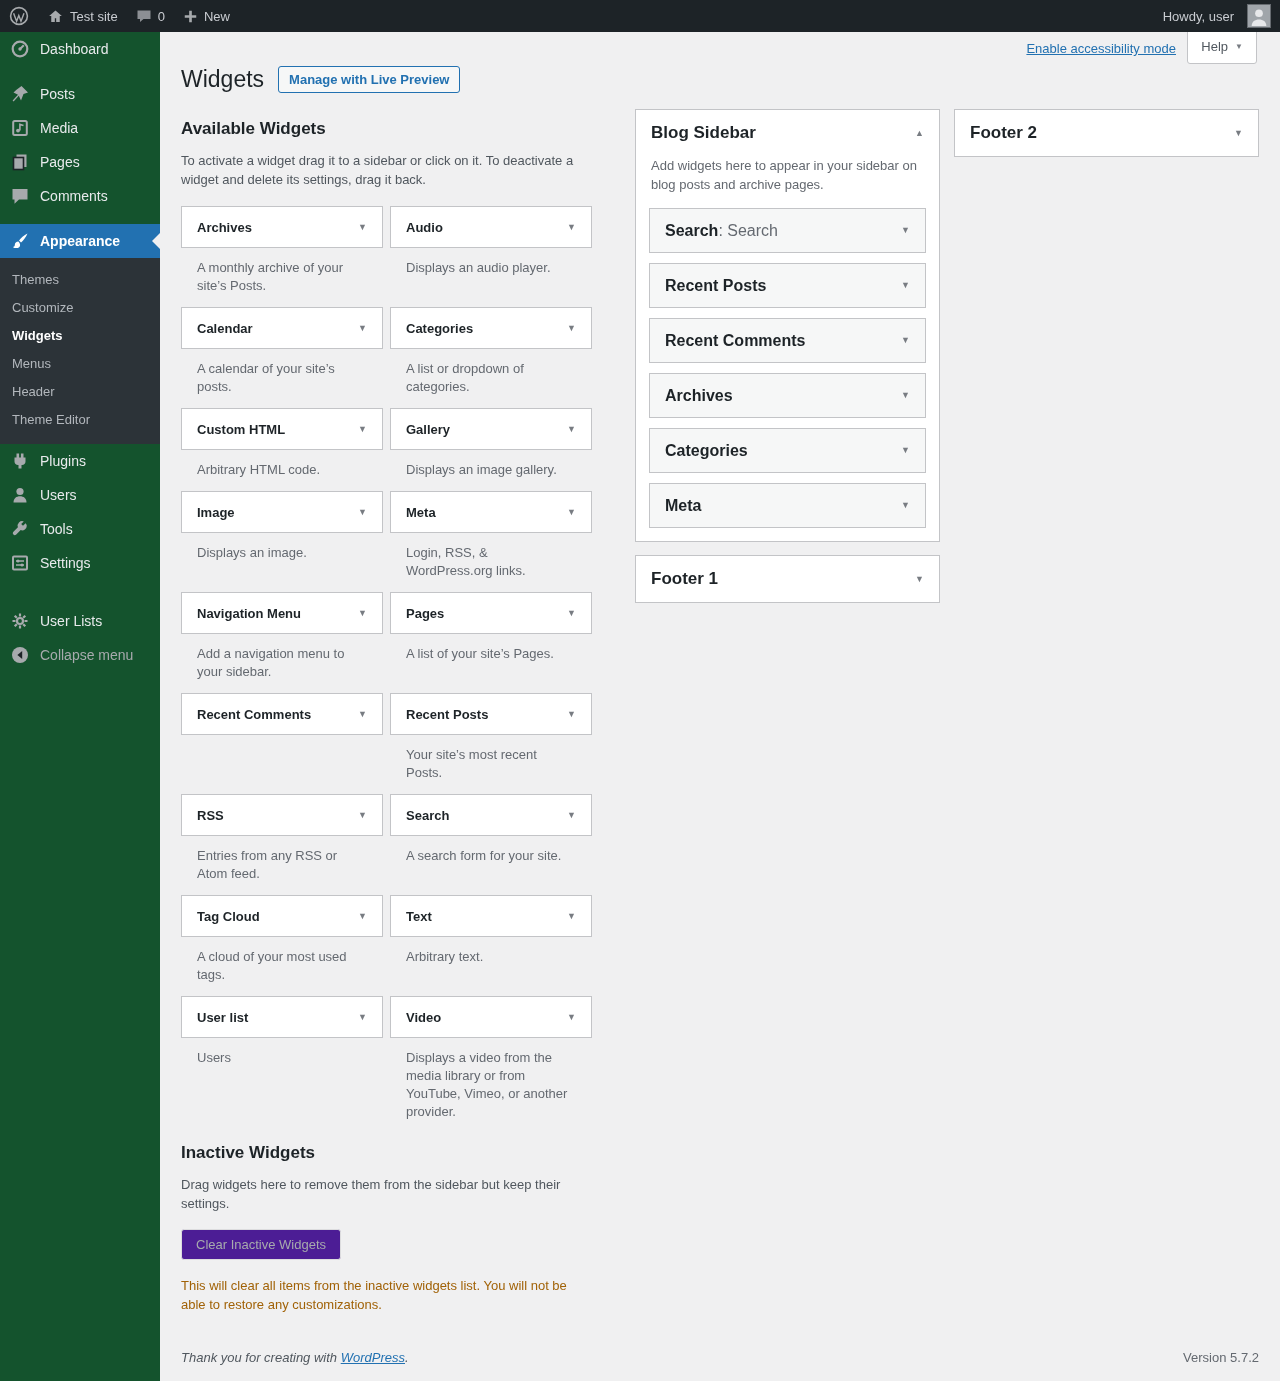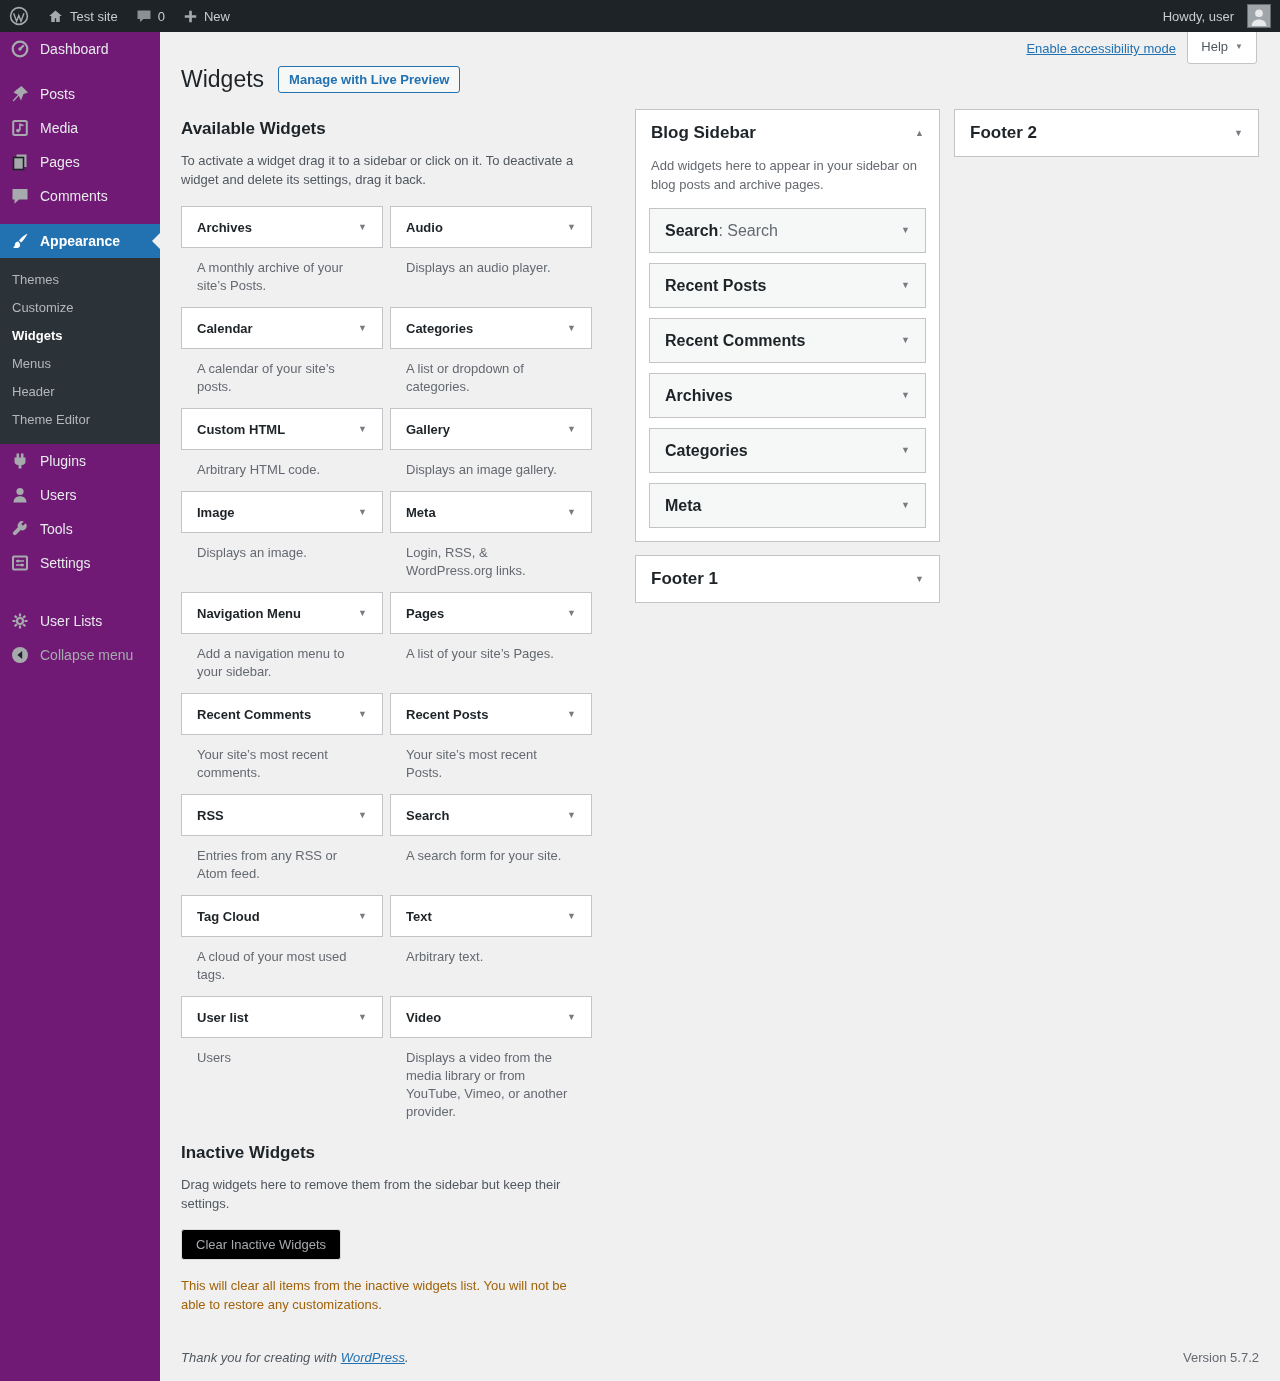--- a/index.html
+++ b/index.html
@@ -30,21 +30,21 @@
   .avatar {
     width: 24px; height: 24px; display: inline-block;
     border: 1px solid #666b70; margin-left: 7px;
   }
   .avatar svg { display: block; }
 
   
   .admin-menu {
     position: absolute; top: 32px; left: 0;
     width: 160px; height: 1349px;
-    background: #701a75;
+    background: #14532d;
   }
   .menu-item {
     display: flex; align-items: center;
     height: 34px; padding-left: 10px;
     color: #e8eaec; font-size: 14px; position: relative;
   }
   .menu-item .mi { width: 20px; height: 20px; margin-right: 10px; flex: none; }
   .menu-item .mi svg { display: block; }
   .menu-sep { height: 11px; }
   .menu-gap { height: 24px; }
@@ -106,21 +106,21 @@
     cursor: pointer;
   }
   .w-title { font-weight: 700; color: #1d2327; font-size: 13px; }
   .tri { font-size: 9px; color: #787c82; line-height: 1; }
   .widget-desc { margin: 0; padding: 11px 16px 0; color: #646970; line-height: 18px; }
 
   .inactive-head { margin-top: 38px; }
   .clear-btn {
     margin-top: 16px;
     font-family: "Liberation Sans", sans-serif;
-    background: #000000; border: 1px solid #dcdcde; border-radius: 3px;
+    background: #4c1d95; border: 1px solid #dcdcde; border-radius: 3px;
     color: #a7aaad; font-size: 13px; padding: 7px 14px; cursor: default;
   }
   .note { color: #a16207; margin: 16px 0 0; line-height: 19px; max-width: 400px; }
 
   
   .sidebar-panel { background: #fff; border: 1px solid #c3c4c7; margin-bottom: 13px; }
   .panel-header {
     display: flex; align-items: center; justify-content: space-between;
     padding: 13px 15px; cursor: pointer;
   }
@@ -414,21 +414,20 @@
               <span class="tri">▼</span>
             </div>
             <p class="widget-desc">A list of your site’s Pages.</p>
           </div>
 
           <div class="widget-cell">
             <div class="widget-card">
               <span class="w-title">Recent Comments</span>
               <span class="tri">▼</span>
             </div>
-            <p class="widget-desc">Your site’s most recent comments.</p>
           </div>
 
           <div class="widget-cell">
             <div class="widget-card">
               <span class="w-title">Recent Posts</span>
               <span class="tri">▼</span>
             </div>
             <p class="widget-desc">Your site’s most recent Posts.</p>
           </div>
 

